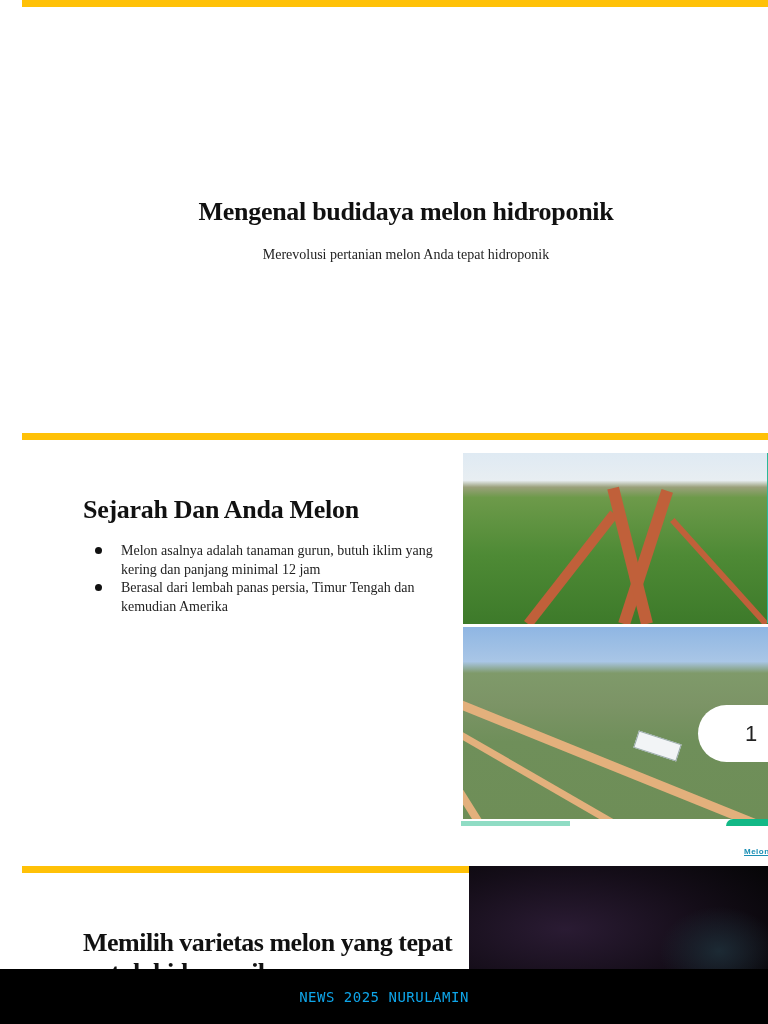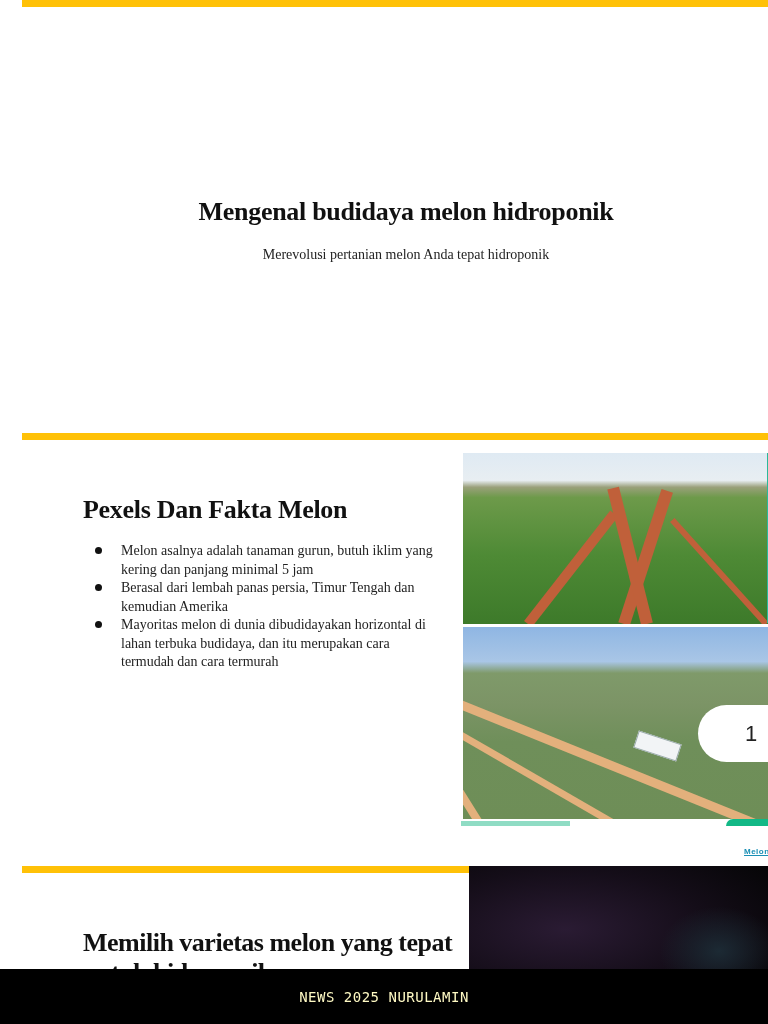--- a/index.html
+++ b/index.html
@@ -52,38 +52,37 @@
       background: radial-gradient(ellipse at 30% 40%, #2a1b33 0%, #140d18 45%, #050506 80%),
                   #050506; }
     .dark-photo .glow { position: absolute; left: 190px; top: 40px; width: 120px; height: 90px;
       background: radial-gradient(ellipse at center, #1c2a34 0%, rgba(10,14,18,0) 70%); }
     .title3 { position: absolute; top: 62px; left: 61px; width: 370px; font-size: 26px; font-weight: bold;
       line-height: 30px; letter-spacing: -0.5px; }
 
     
     .footer { position: absolute; left: 0; top: 969px; width: 768px; height: 55px; background: #000;
       display: flex; align-items: center; justify-content: center; }
-    .footer span { font-family: "DejaVu Sans Mono", monospace; font-size: 14px; color: #fef9c3; letter-spacing: 0.5px; }
+    .footer span { font-family: "DejaVu Sans Mono", monospace; font-size: 14px; color: #0ea5e9; letter-spacing: 0.5px; }
   </style>
 </head>
 <body>
 
 <section id="slide1" class="slide">
   <div class="accent-bar"></div>
   <h1 class="title1">Mengenal budidaya melon hidroponik</h1>
   <p class="subtitle1">Merevolusi pertanian melon Anda tepat hidroponik</p>
 </section>
 
 <section id="slide2" class="slide">
   <div class="accent-bar"></div>
-  <h2 class="title2">Pexels Dan Fakta Melon</h2>
+  <h2 class="title2">Sejarah Dan Anda Melon</h2>
   <ul class="bullets">
-    <li><span class="dot"></span><span>Melon asalnya adalah tanaman gurun, butuh iklim yang kering dan panjang minimal 5 jam</span></li>
+    <li><span class="dot"></span><span>Melon asalnya adalah tanaman gurun, butuh iklim yang kering dan panjang minimal 12 jam</span></li>
     <li><span class="dot"></span><span>Berasal dari lembah panas persia, Timur Tengah dan kemudian Amerika</span></li>
-    <li><span class="dot"></span><span>Mayoritas melon di dunia dibudidayakan horizontal di lahan terbuka budidaya, dan itu merupakan cara termudah dan cara termurah</span></li>
   </ul>
 
   <div class="photo photo-top">
     <div class="row" style="left:60px; transform: rotate(38deg);"></div>
     <div class="row" style="left:155px; transform: rotate(18deg); width:12px;"></div>
     <div class="row" style="left:178px; transform: rotate(-14deg); width:12px;"></div>
     <div class="row" style="left:300px; transform: rotate(-42deg); width:6px;"></div>
   </div>
   <div class="teal-edge"></div>
 

